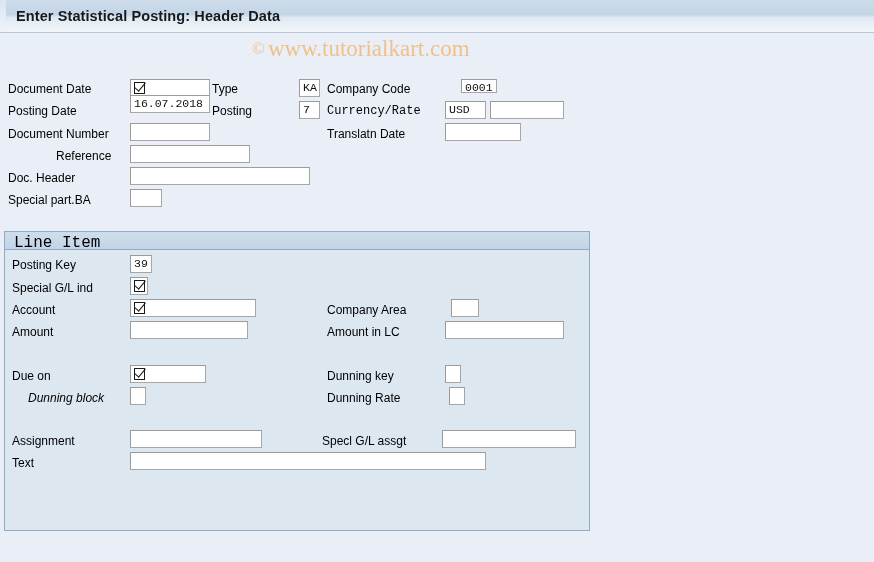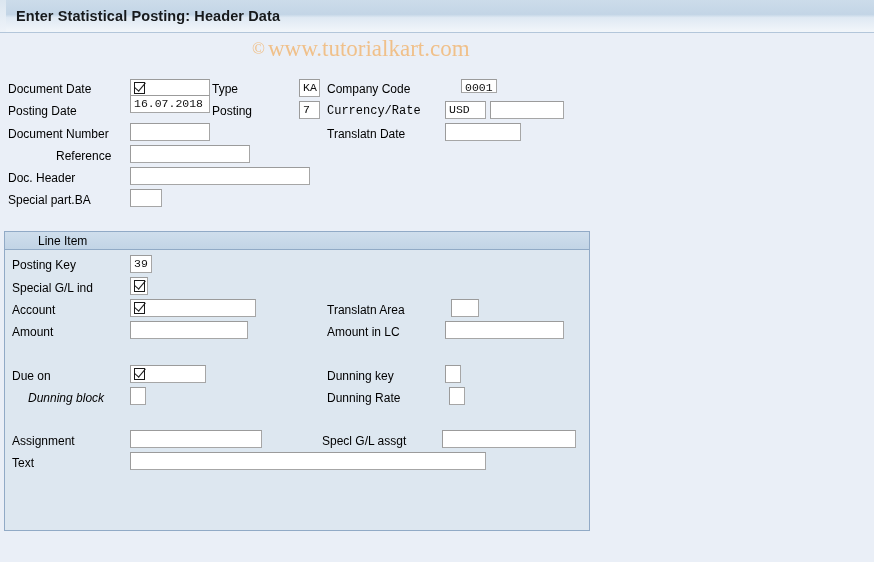--- a/index.html
+++ b/index.html
@@ -121,25 +121,24 @@
     position: absolute;
     left: 0; top: 0;
     width: 584px; height: 18px;
     box-sizing: border-box;
     background: linear-gradient(to bottom, #cfdeec 0%, #c2d4e6 100%);
     border-bottom: 1px solid #91aac6;
   }
   .groupbox-title {
     position: absolute;
     left: 9px; top: 2px;
-    font-family: Liberation Sans, sans-serif;
-    font-size: 12px;
+    font-family: Liberation Mono, monospace;
+    font-size: 16px;
     color: #000;
     white-space: nowrap;
-    margin-left: 24px;
   }
 </style>
 </head>
 <body>
 
 <div class="titlebar">
   <div class="bar-left"></div>
   <div class="title-text">Enter Statistical Posting: Header Data</div>
 </div>
 
@@ -195,21 +194,21 @@
 <div class="lbl" style="left:12px; top:281px;">Special G/L ind</div>
 <div class="fld empty" style="left:122px; top:277px; width:18px; height:18px;">
     <span class="reqbox"></span>
   </div>
 
 <div class="lbl" style="left:12px; top:303px;">Account</div>
 <div class="fld empty" style="left:122px; top:299px; width:126px; height:18px;">
     <span class="reqbox"></span>
   </div>
 
-<div class="lbl" style="left:327px; top:303px;">Translatn Area</div>
+<div class="lbl" style="left:327px; top:303px;">Company Area</div>
 <div class="fld empty" style="left:443px; top:299px; width:28px; height:18px;"></div>
 
 <div class="lbl" style="left:12px; top:325px;">Amount</div>
 <div class="fld empty" style="left:122px; top:321px; width:118px; height:18px;"></div>
 
 <div class="lbl" style="left:327px; top:325px;">Amount in LC</div>
 <div class="fld empty" style="left:437px; top:321px; width:119px; height:18px;"></div>
 
 <div class="lbl" style="left:12px; top:369px;">Due on</div>
 <div class="fld empty" style="left:122px; top:365px; width:76px; height:18px;">

